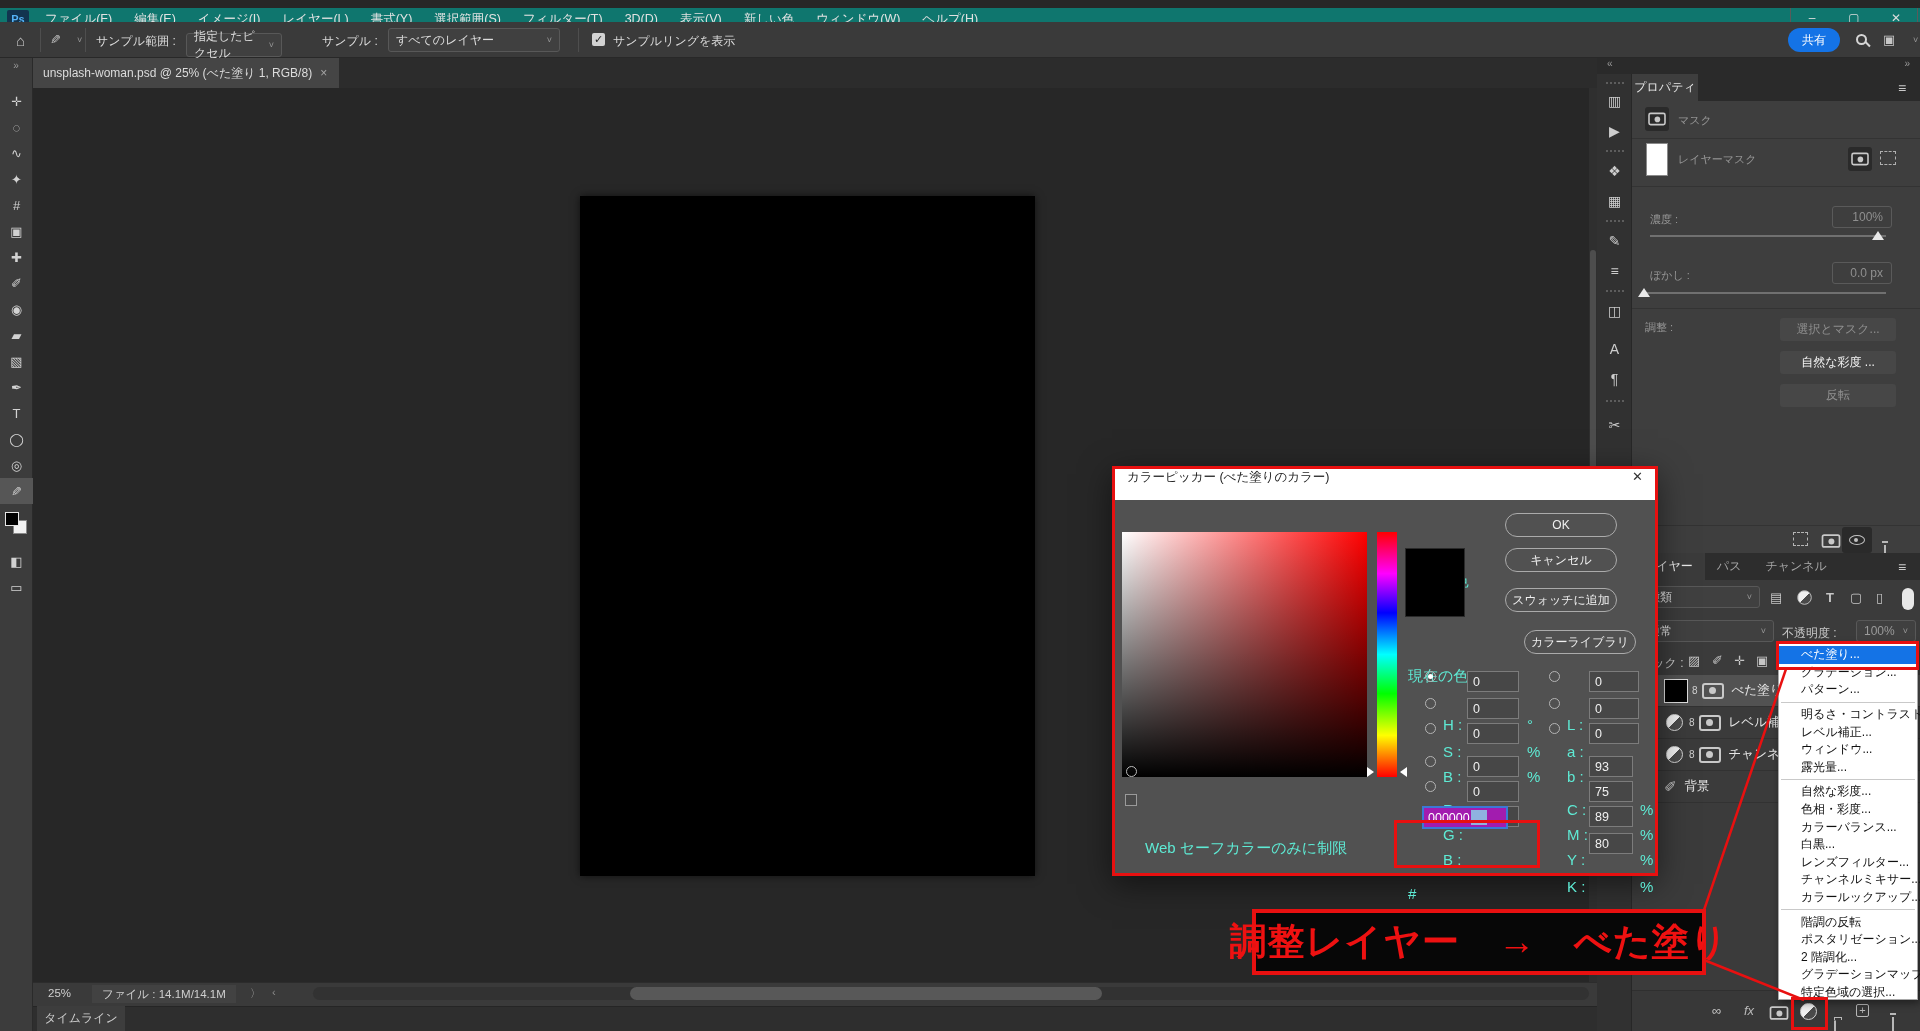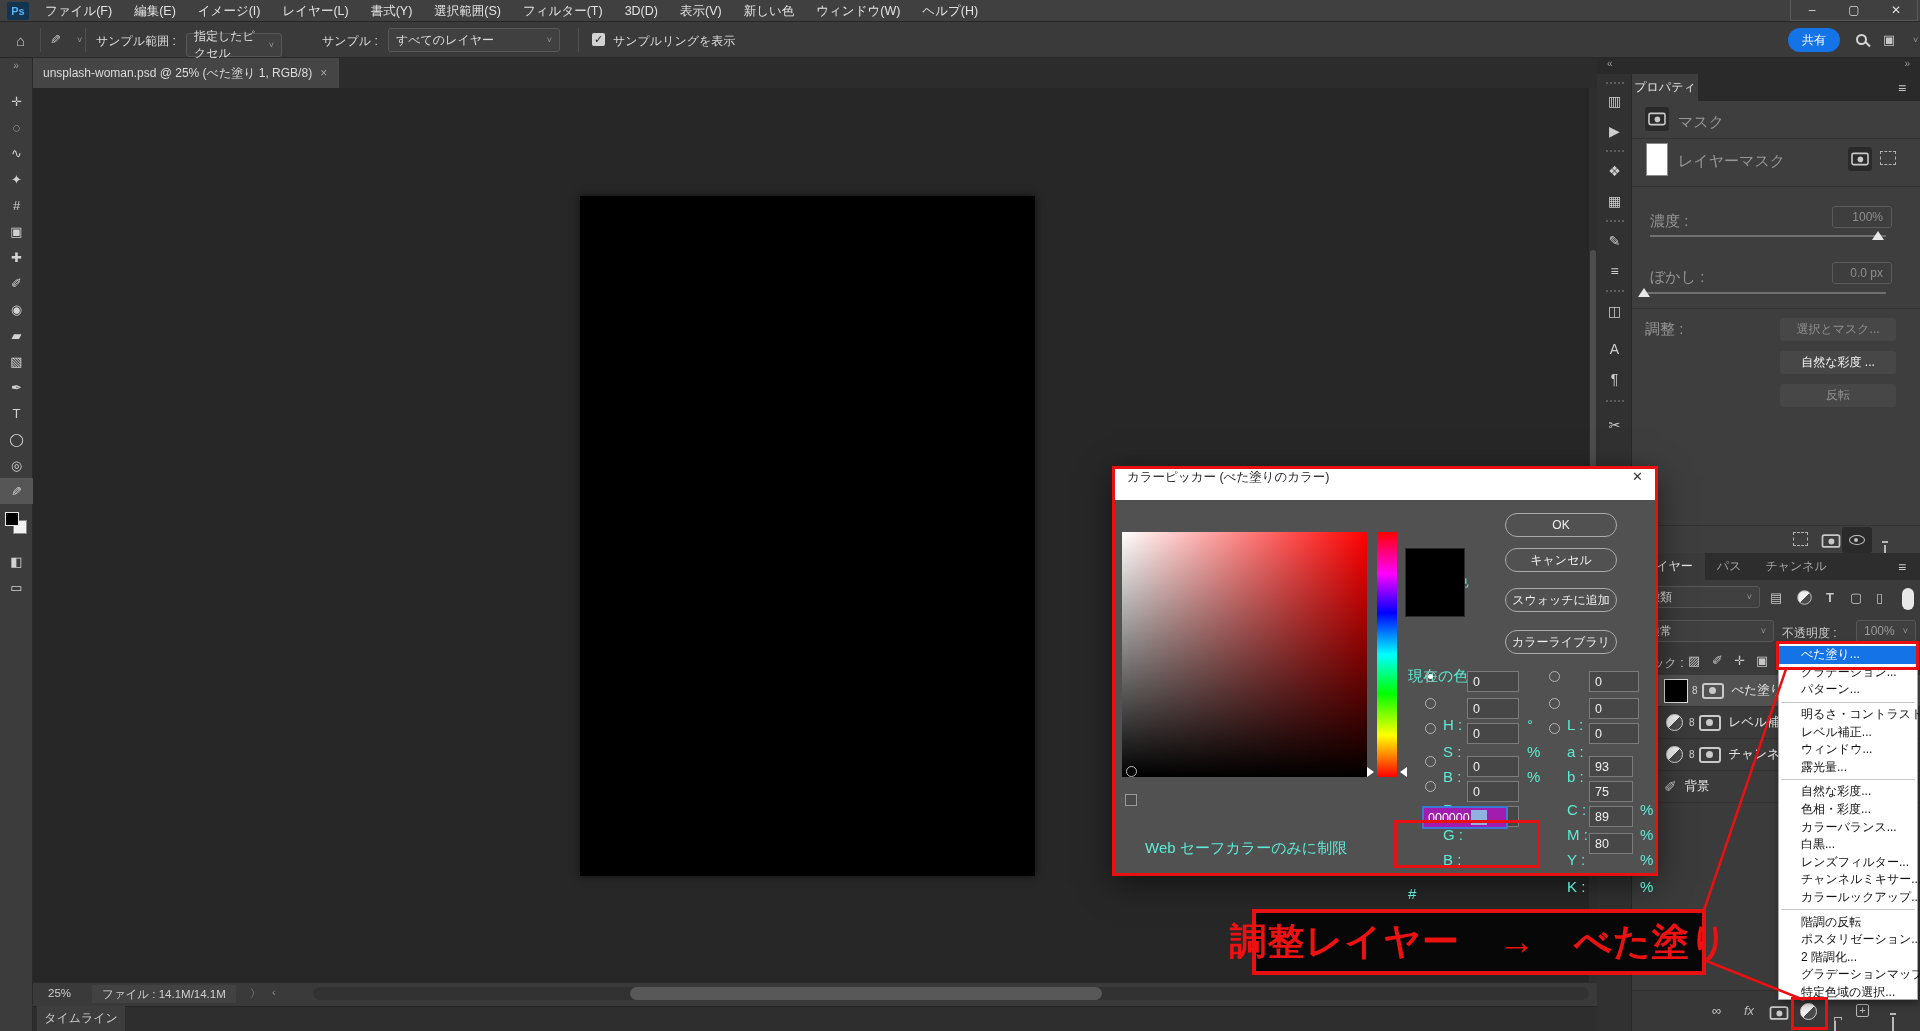--- a/index.html
+++ b/index.html
@@ -4,21 +4,21 @@
 <style>
   html,body{margin:0;padding:0;background:#1b1b1b;}
   *{box-sizing:border-box;font-family:"Liberation Sans","DejaVu Sans",sans-serif;}
   #app{position:relative;width:1920px;height:1031px;overflow:hidden;background:#272727;color:#d8d8d8;font-size:12px;}
   .ab{position:absolute;}
   .cl{display:flex;align-items:flex-start;}
   .ct{display:flex;align-items:center;justify-content:center;}
   .ic{color:#c6c6c6;font-size:13px;}
 
   
-  .menubar{left:0;top:0;width:1920px;height:22px;background:#404040;border-bottom:1px solid #262626;}
+  .menubar{left:0;top:8px;width:1920px;height:22px;background:#0f766e;border-bottom:1px solid #262626;}
   .pslogo{left:7px;top:2px;width:22px;height:18px;background:#12344f;color:#55b2f5;font-size:11px;font-weight:bold;border-radius:2px;}
   .menus{left:34px;top:0;height:22px;}
   .menu-item{padding:0 11px;height:22px;display:flex;align-items:center;color:#e2e2e2;font-size:12.5px;cursor:default;}
   .winbtns{right:2px;top:0;height:21px;border:1px solid #5a5a5a;border-top:none;display:flex;}
   .winbtn{width:42px;height:100%;display:flex;align-items:center;justify-content:center;color:#ddd;font-size:12px;}
   .optionsbar{left:0;top:22px;width:1920px;height:36px;background:#3a3a3a;border-bottom:1px solid #282828;}
   .vsep{width:1px;height:24px;background:#4e4e4e;}
   .ddbox{height:24px;background:#404040;border:1px solid #585858;border-radius:3px;color:#ddd;display:flex;align-items:center;padding:0 7px;font-size:12px;justify-content:space-between;}
   .chev{color:#9a9a9a;font-size:9px;margin-left:8px;}
   .cbx{width:13px;height:13px;background:#d2d2d2;border-radius:2px;color:#222;font-size:11px;display:flex;align-items:center;justify-content:center;font-weight:bold;}
@@ -55,21 +55,21 @@
   .dockstrip{left:1597px;top:74px;width:35px;height:957px;background:#313131;border-right:1px solid #272727;}
   .dock-ic{left:1597px;width:35px;height:26px;display:flex;align-items:center;justify-content:center;color:#cdcdcd;font-size:14px;}
   .dock-handle{left:1606px;width:18px;height:4px;border-top:2px dotted #5d5d5d;}
 
   
   .panel-props{left:1632px;top:74px;width:288px;height:479px;background:#3e3e3e;}
   .props-tabrow{left:1632px;top:74px;width:288px;height:27px;background:#2a2a2a;}
   .props-tab{left:1632px;top:74px;width:66px;height:27px;background:#3e3e3e;color:#e8e8e8;font-size:12px;}
   .hamb{color:#c9c9c9;font-size:14px;}
   .divider{height:1px;background:#333;}
-  .graylab{color:#969696;font-size:15px;}
+  .graylab{color:#969696;font-size:11px;}
   .valbox{height:22px;border:1px solid #5a5a5a;border-radius:3px;color:#8f8f8f;display:flex;align-items:center;justify-content:flex-end;padding:0 8px;font-size:12px;}
   .slider-track{height:2px;background:#707070;}
   .tri-up{width:0;height:0;border-left:6px solid transparent;border-right:6px solid transparent;border-bottom:9px solid #e8e8e8;}
   .pbtn{width:116px;height:23px;background:#474747;border-radius:3px;color:#8f8f8f;font-size:12px;display:flex;align-items:center;justify-content:center;}
   .pbtn.enabled{color:#f5f5f5;}
   .mb{width:22px;height:16px;border:2px solid #c9c9c9;border-radius:3px;display:flex;align-items:center;justify-content:center;}
   .mb::after{content:'';width:7px;height:7px;border-radius:50%;background:#c9c9c9;}
   .darktile{background:#2a2a2a;border-radius:3px;}
   .eye{width:16px;height:10px;border:1.5px solid #c0c0c0;border-radius:50%;position:relative;}
   .eye::after{content:'';position:absolute;left:4px;top:2px;width:4px;height:4px;background:#c0c0c0;border-radius:50%;}
@@ -438,21 +438,21 @@
     <div class="ab fieldcur"></div>
     <div class="ab huestrip"></div>
     <div class="ab tri-r" style="left:252px;top:298px;"></div>
     <div class="ab tri-l" style="left:285px;top:298px;"></div>
     <span class="ab dlg-lab" style="left:293px;top:58px;">新しい色</span>
     <div class="ab" style="left:290px;top:79px;width:60px;height:69px;background:#000;border:1px solid #2a2a2a;"></div>
     <span class="ab dlg-lab" style="left:293px;top:153px;">現在の色</span>
     <button class="ab dlg-btn" style="top:44px;">OK</button>
     <button class="ab dlg-btn" style="top:79px;">キャンセル</button>
     <button class="ab dlg-btn" style="top:119px;">スウォッチに追加</button>
-    <button class="ab dlg-btn" style="top:161px;">カラーライブラリ</button>
+    <button class="ab dlg-btn" style="top:161px;margin-left:19px;">カラーライブラリ</button>
 
     <div class="ab cl" style="left:310px;top:202px;">
       <span class="radio sel"></span>
       <span class="dlg-lab" style="margin-left:7px;width:24px;">H :</span>
       <span class="dlg-in" style="width:52px;">0</span>
       <span class="dlg-lab" style="margin-left:8px;">°</span>
     </div>
     <div class="ab cl" style="left:310px;top:229px;">
       <span class="radio"></span>
       <span class="dlg-lab" style="margin-left:7px;width:24px;">S :</span>

